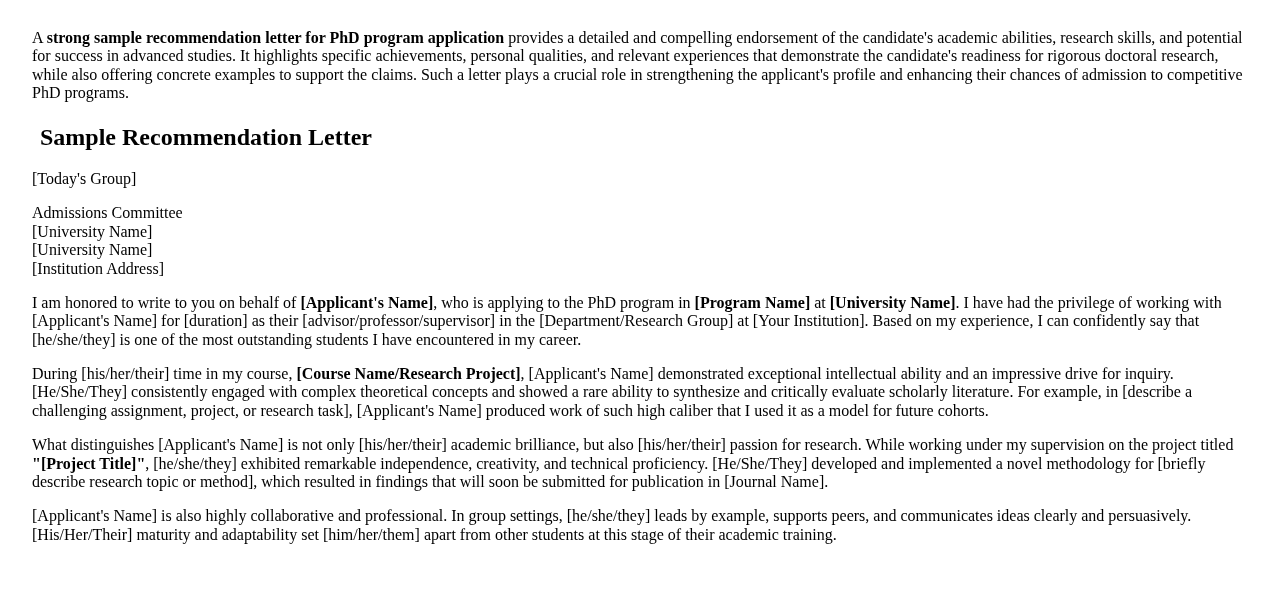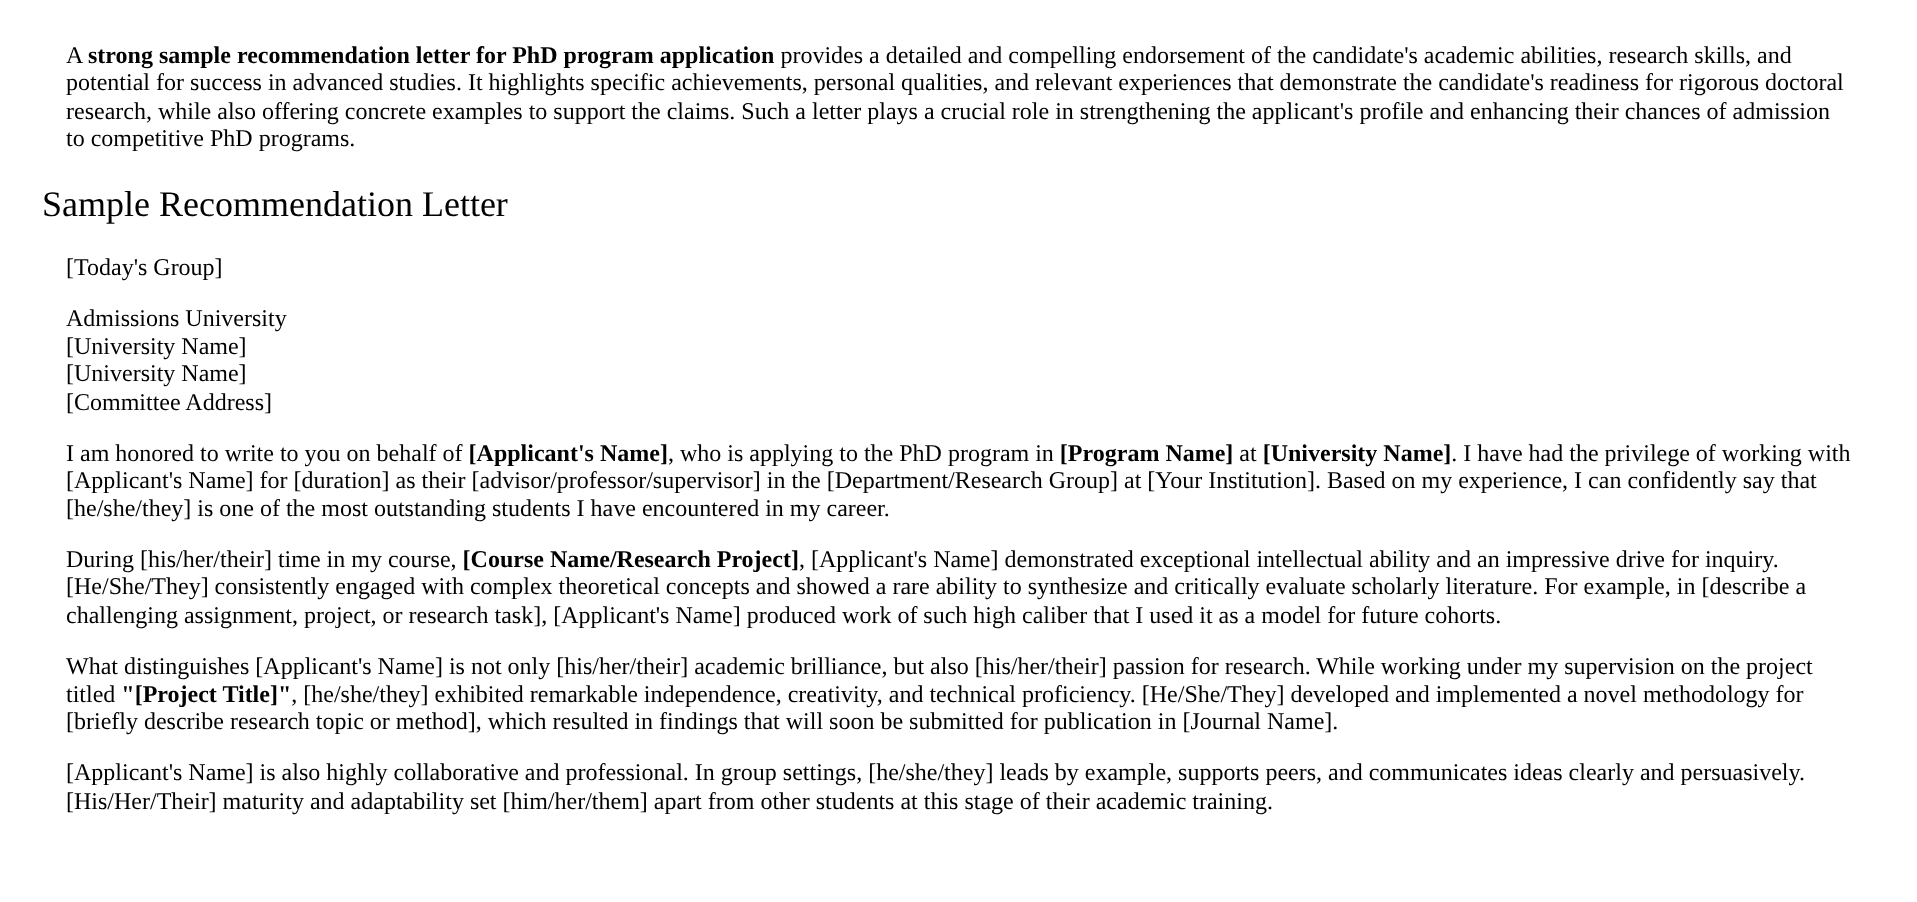--- a/index.html
+++ b/index.html
@@ -12,41 +12,41 @@
     width: 1278px;
     min-height: 601px;
     box-sizing: border-box;
     padding: 13px 28px 20px 28px;
     font-family: "Liberation Serif", serif;
     font-size: 16px;
     line-height: 1.15;
     background: #ffffff;
   }
   p.para {
-    margin: 16px 16px;
+    margin: 16px 4px;
   }
   h2.doc-heading {
     font-size: 24px;
-    font-weight: normal;
-    margin: 21px 0 20px 0;
+    font-weight: bold;
+    margin: 21px 0 20px 12px;
     line-height: 1.1;
   }
   strong { font-weight: bold; }
 </style>
 </head>
 <body>
 
 <main class="doc">
   <p class="para"><span>A </span><strong>strong sample recommendation letter for PhD program application</strong><span> provides a detailed and compelling endorsement of the candidate's academic abilities, research skills, and potential for success in advanced studies. It highlights specific achievements, personal qualities, and relevant experiences that demonstrate the candidate's readiness for rigorous doctoral research, while also offering concrete examples to support the claims. Such a letter plays a crucial role in strengthening the applicant's profile and enhancing their chances of admission to competitive PhD programs.</span></p>
 
   <h2 class="doc-heading">Sample Recommendation Letter</h2>
 
   <p class="para">[Today's Group]</p>
 
-  <p class="para"><span>Admissions University</span><br><span>[University Name]</span><br><span>[University Name]</span><br><span>[Committee Address]</span></p>
+  <p class="para"><span>Admissions Committee</span><br><span>[University Name]</span><br><span>[University Name]</span><br><span>[Institution Address]</span></p>
 
 
   <p class="para"><span>I am honored to write to you on behalf of </span><strong>[Applicant's Name]</strong><span>, who is applying to the PhD program in </span><strong>[Program Name]</strong><span> at </span><strong>[University Name]</strong><span>. I have had the privilege of working with [Applicant's Name] for [duration] as their [advisor/professor/supervisor] in the [Department/Research Group] at [Your Institution]. Based on my experience, I can confidently say that [he/she/they] is one of the most outstanding students I have encountered in my career.</span></p>
 
   <p class="para"><span>During [his/her/their] time in my course, </span><strong>[Course Name/Research Project]</strong><span>, [Applicant's Name] demonstrated exceptional intellectual ability and an impressive drive for inquiry. [He/She/They] consistently engaged with complex theoretical concepts and showed a rare ability to synthesize and critically evaluate scholarly literature. For example, in [describe a challenging assignment, project, or research task], [Applicant's Name] produced work of such high caliber that I used it as a model for future cohorts.</span></p>
 
   <p class="para"><span>What distinguishes [Applicant's Name] is not only [his/her/their] academic brilliance, but also [his/her/their] passion for research. While working under my supervision on the project titled </span><strong>"[Project Title]"</strong><span>, [he/she/they] exhibited remarkable independence, creativity, and technical proficiency. [He/She/They] developed and implemented a novel methodology for [briefly describe research topic or method], which resulted in findings that will soon be submitted for publication in [Journal Name].</span></p>
 
   <p class="para"><span>[Applicant's Name] is also highly collaborative and professional. In group settings, [he/she/they] leads by example, supports peers, and communicates ideas clearly and persuasively. [His/Her/Their] maturity and adaptability set [him/her/them] apart from other students at this stage of their academic training.</span></p>
 </main>

